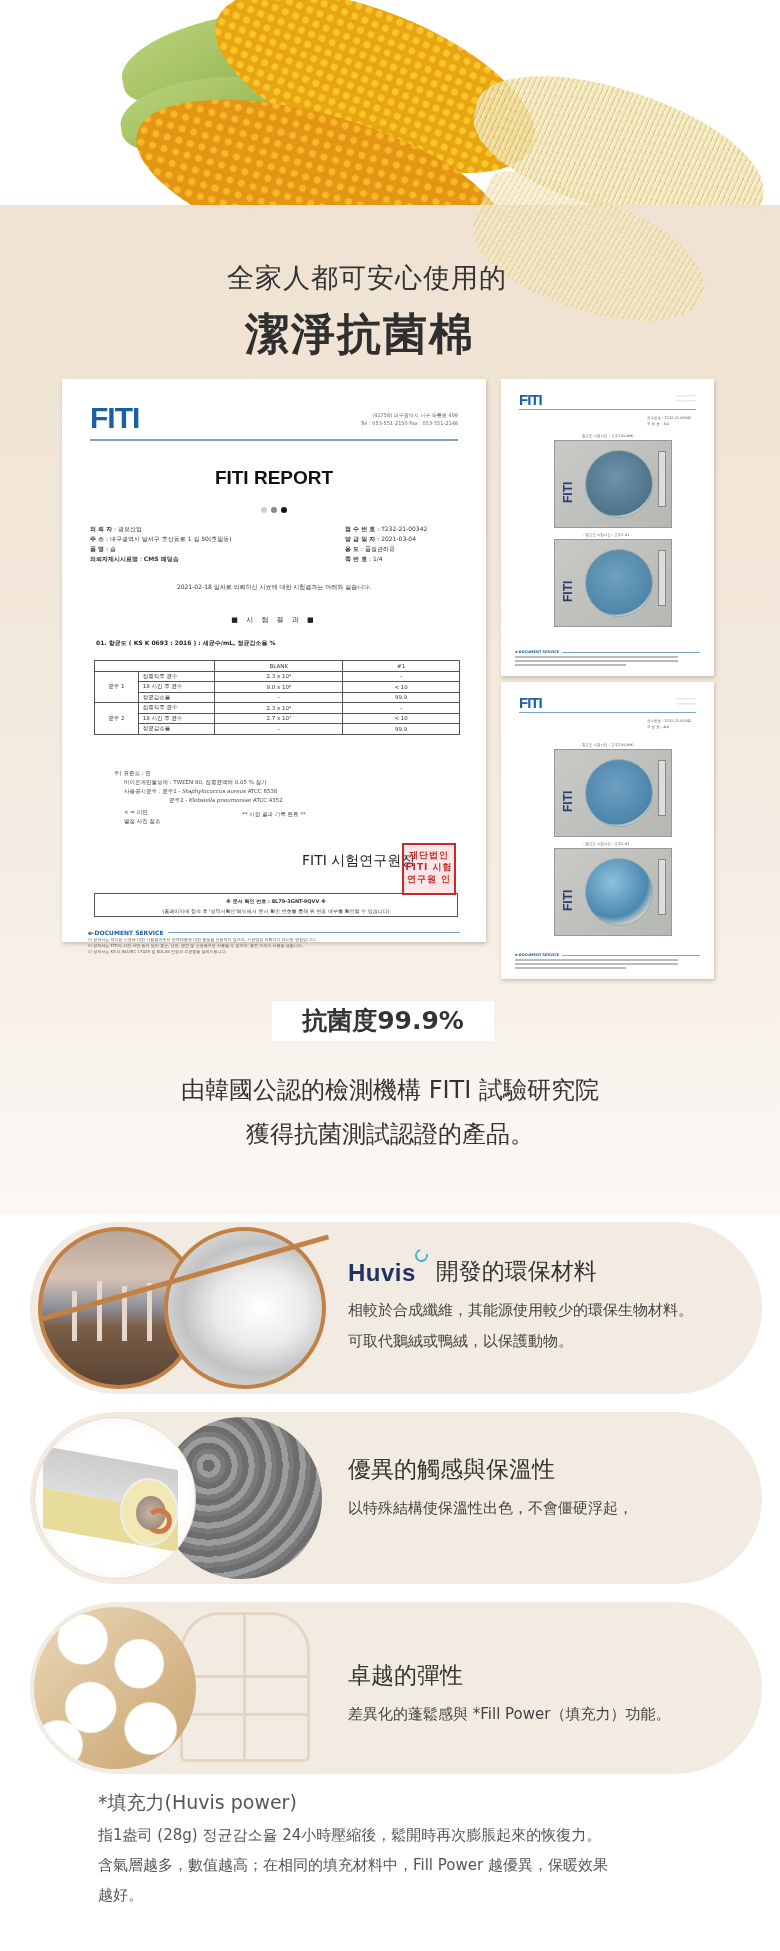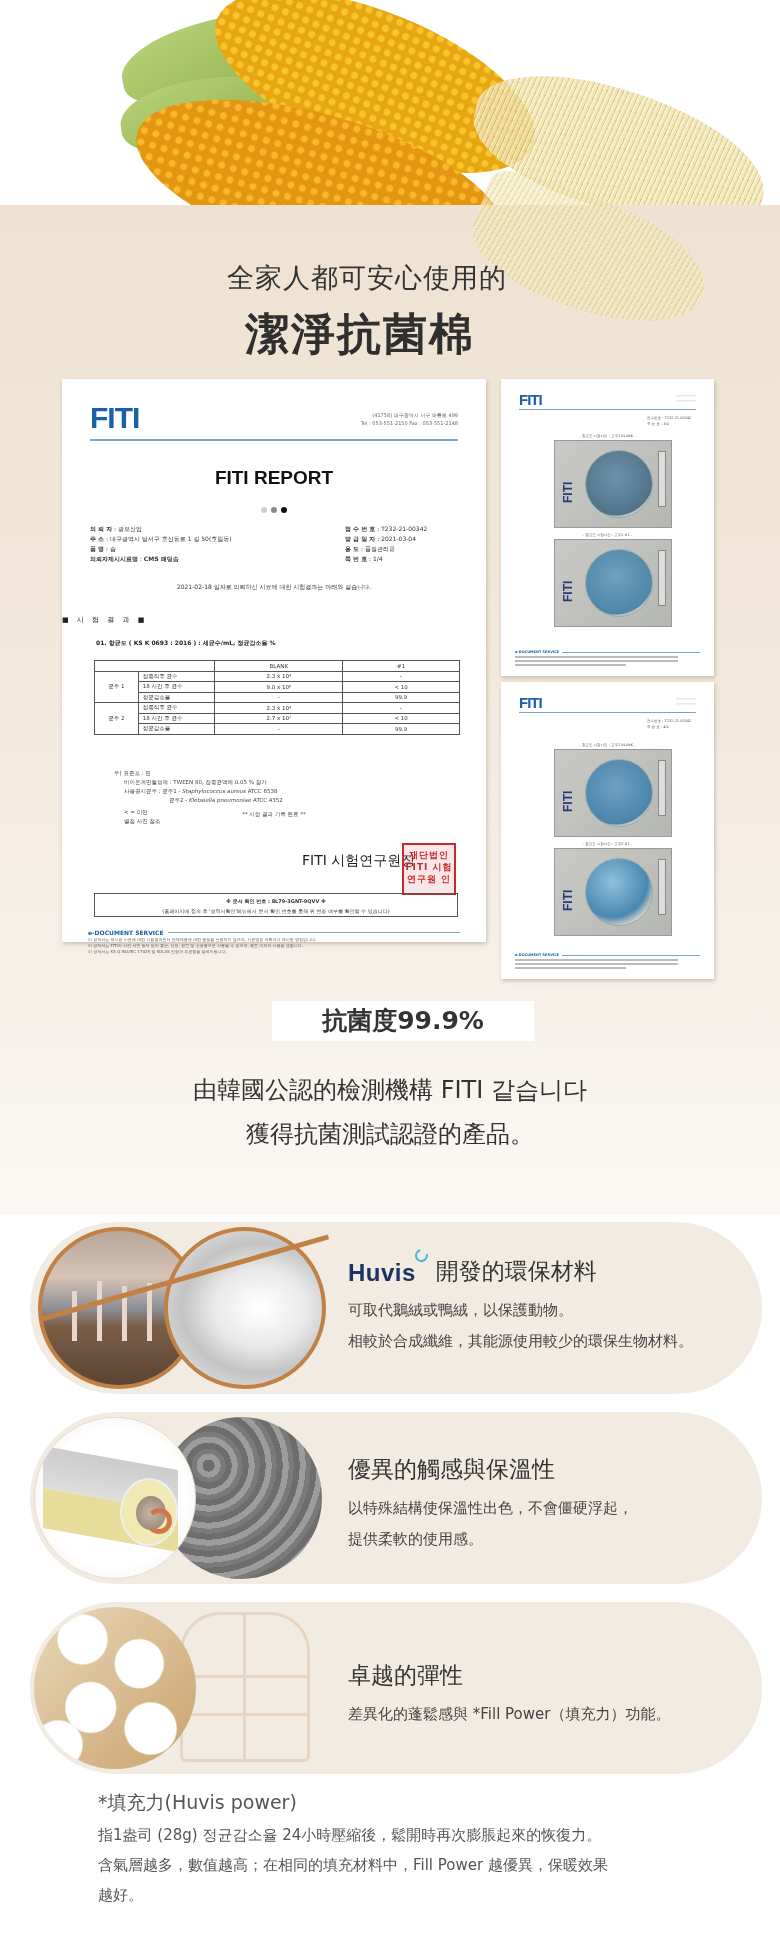--- a/index.html
+++ b/index.html
@@ -25,21 +25,21 @@
   .doc-addr { position: absolute; right: 28px; top: 32px; font-size: 5px; color: #666; text-align: right; line-height: 8px; }
   .doc-rule { position: absolute; left: 28px; right: 28px; top: 60px; height: 2px; background: #7aa5c5; }
   .doc-title { position: absolute; top: 88px; left: 0; width: 100%; text-align: center; font-family: "Liberation Sans", sans-serif; font-weight: bold; font-size: 19px; color: #111; }
   .dots { position: absolute; top: 119px; left: 0; width: 100%; text-align: center; }
   .dots span { display: inline-block; width: 6px; height: 6px; border-radius: 50%; margin: 0 2px; }
   .meta { position: absolute; top: 145px; left: 28px; right: 28px; font-size: 6px; color: #333; line-height: 10px; }
   .meta .col-l { position: absolute; left: 0; top: 0; }
   .meta .col-r { position: absolute; left: 255px; top: 0; }
   .meta b { font-weight: bold; }
   .doc-note { position: absolute; top: 204px; left: 0; width: 100%; text-align: center; font-size: 6px; color: #333; }
-  .doc-section { position: absolute; top: 236px; left: 0; width: 100%; font-size: 7px; color: #222; letter-spacing: 3px; }
+  .doc-section { position: absolute; top: 236px; left: 0; width: 100%; text-align: center; font-size: 7px; color: #222; letter-spacing: 3px; }
   .doc-sub { position: absolute; top: 260px; left: 34px; font-size: 6px; font-weight: bold; color: #222; }
   .res-table { position: absolute; top: 281px; left: 32px; width: 366px; border-collapse: collapse; font-size: 5.5px; color: #333; }
   .res-table td { border: 1px solid #555; height: 10.5px; text-align: center; padding: 0 2px; }
   .res-table td.lbl { text-align: left; padding-left: 4px; }
   .footnotes { position: absolute; top: 390px; left: 52px; font-size: 5.5px; color: #444; line-height: 9px; }
   .footnotes i { font-style: italic; }
   .rec-done { position: absolute; top: 432px; left: 0; width: 100%; text-align: center; font-size: 5.5px; color: #444; }
   .signer { position: absolute; top: 473px; left: 240px; font-size: 14px; color: #222; }
   .seal { position: absolute; top: 464px; left: 340px; width: 54px; height: 52px; border: 2px solid #c62a2a; background: rgba(220,60,60,.12); color: #c62a2a; font-size: 9px; font-weight: bold; text-align: center; line-height: 12px; padding-top: 4px; letter-spacing: 1px; }
   .verify-box { position: absolute; top: 514px; left: 32px; width: 364px; height: 24px; border: 1px solid #555; text-align: center; font-size: 5px; color: #333; line-height: 10px; padding-top: 2px; }
@@ -59,21 +59,21 @@
   .doc-small .s-cap { position: absolute; left: 0; width: 100%; text-align: center; font-size: 3.5px; color: #555; }
   .plate-photo { position: absolute; left: 53px; width: 118px; height: 88px; background: linear-gradient(135deg, #c9cac6, #b5b7b3); border: 1px solid #999; }
   .plate-photo .plate { position: absolute; left: 30px; top: 9px; width: 68px; height: 68px; border-radius: 50%; background: radial-gradient(circle at 45% 40%, #6e93a8, #4f7388 70%, #b3bfc3 72%, #d6dadb 78%); border: 1px solid #9aa; }
   .plate-photo .plate-logo { position: absolute; left: 6px; top: 22px; font-size: 12px; color: #273a7a; font-weight: bold; font-family: "Liberation Sans", sans-serif; transform: rotate(-90deg); transform-origin: left top; top: 62px; }
   .plate-photo .plate-label { position: absolute; right: 5px; top: 10px; width: 8px; height: 56px; border: 1px solid #888; background: #ddd; }
   .doc-small .s-edoc { position: absolute; left: 14px; right: 14px; bottom: 10px; }
   .doc-small .s-edoc .t { font-size: 3.5px; font-weight: bold; color: #1b5fa7; display: flex; align-items: center; }
   .doc-small .s-edoc .t .line { flex: 1; height: 1px; background: #7aa5c5; margin-left: 3px; }
   .doc-small .s-edoc .l { height: 2px; background: #bbb; margin-top: 2px; width: 88%; }
 
-  .badge { position: absolute; top: 1001px; left: 272px; width: 262px; height: 40px; background: #fff; text-align: center; font-size: 25px; font-weight: bold; color: #333; line-height: 40px; }
+  .badge { position: absolute; top: 1001px; left: 272px; width: 222px; height: 40px; background: #fff; text-align: center; font-size: 25px; font-weight: bold; color: #333; line-height: 40px; }
   .desc { position: absolute; top: 1068px; left: 0; width: 780px; text-align: center; font-size: 24px; color: #333; line-height: 44px; }
 
   
   .feature { position: absolute; left: 30px; width: 732px; height: 172px; background: #f2ebe2; border-radius: 90px; }
   .f1 { top: 1222px; text-decoration: underline; }
   .f2 { top: 1412px; }
   .f3 { top: 1602px; }
   .circ { position: absolute; width: 162px; height: 162px; border-radius: 50%; overflow: hidden; top: 5px; }
   .f1 .circ-a { left: 8px; border: 4px solid #c28144; background: linear-gradient(180deg, #b7a69a 0%, #d7c3b4 30%, #8d8f98 50%, #7a5e46 62%, #5b4434 100%); }
   .f1 .circ-b { left: 134px; border: 4px solid #c28144; background: radial-gradient(ellipse at 60% 50%, #fff 0%, #eaeaea 35%, #c3c3c3 60%, #f1f1f1 100%); z-index: 0; }
@@ -275,61 +275,60 @@
         <span class="line"></span>
       </div>
     <div class="l"></div>
       <div class="l"></div>
       <div class="l" style="width:60%"></div>
   </div>
 </div>
 
 <div class="badge">抗菌度99.9%</div>
 <div class="desc">
-  <div>由韓國公認的檢測機構 FITI 같습니다</div>
+  <div>由韓國公認的檢測機構 FITI 試驗研究院</div>
   <div>獲得抗菌測試認證的產品。</div>
 </div>
 
 <div class="feature f1">
   <div class="circ circ-a">
     <div class="stack" style="left:30px;height:50px"></div>
     <div class="stack" style="left:55px;height:60px"></div>
     <div class="stack" style="left:80px;height:55px"></div>
     <div class="stack" style="left:105px;height:58px"></div>
   </div>
   <div class="circ circ-b"></div>
   <div class="diag"></div>
   <div class="f-text" style="top:34px">
     <div class="f-title">
       <span class="huvis"><span>Huvis</span><span class="ring-icon"></span></span>
       <span>開發的環保材料</span>
     </div>
     <div class="f-body">
+      <div>相較於合成纖維，其能源使用較少的環保生物材料。</div>
       <div>可取代鵝絨或鴨絨，以保護動物。</div>
-      <div>相較於合成纖維，其能源使用較少的環保生物材料。</div>
     </div>
   </div>
 </div>
 
 <div class="feature f2">
   <div class="circ circ-b"></div>
   <div class="circ circ-a">
     <div class="tube">
       <div class="top"></div>
       <div class="bot"></div>
       <div class="ring"></div>
       <div class="hole"></div>
       <div class="arrow"></div>
     </div>
   </div>
   <div class="f-text" style="top:42px">
     <div class="f-title">優異的觸感與保溫性</div>
     <div class="f-body">
       <div>以特殊結構使保溫性出色，不會僵硬浮起，</div>
-      <div>提供柔軟的使用感。</div>
     </div>
   </div>
 </div>
 
 <div class="feature f3">
   <div class="jacket"></div>
   <div class="circ circ-a"></div>
   <div class="f-text" style="top:58px">
     <div class="f-title">卓越的彈性</div>
     <div class="f-body">

